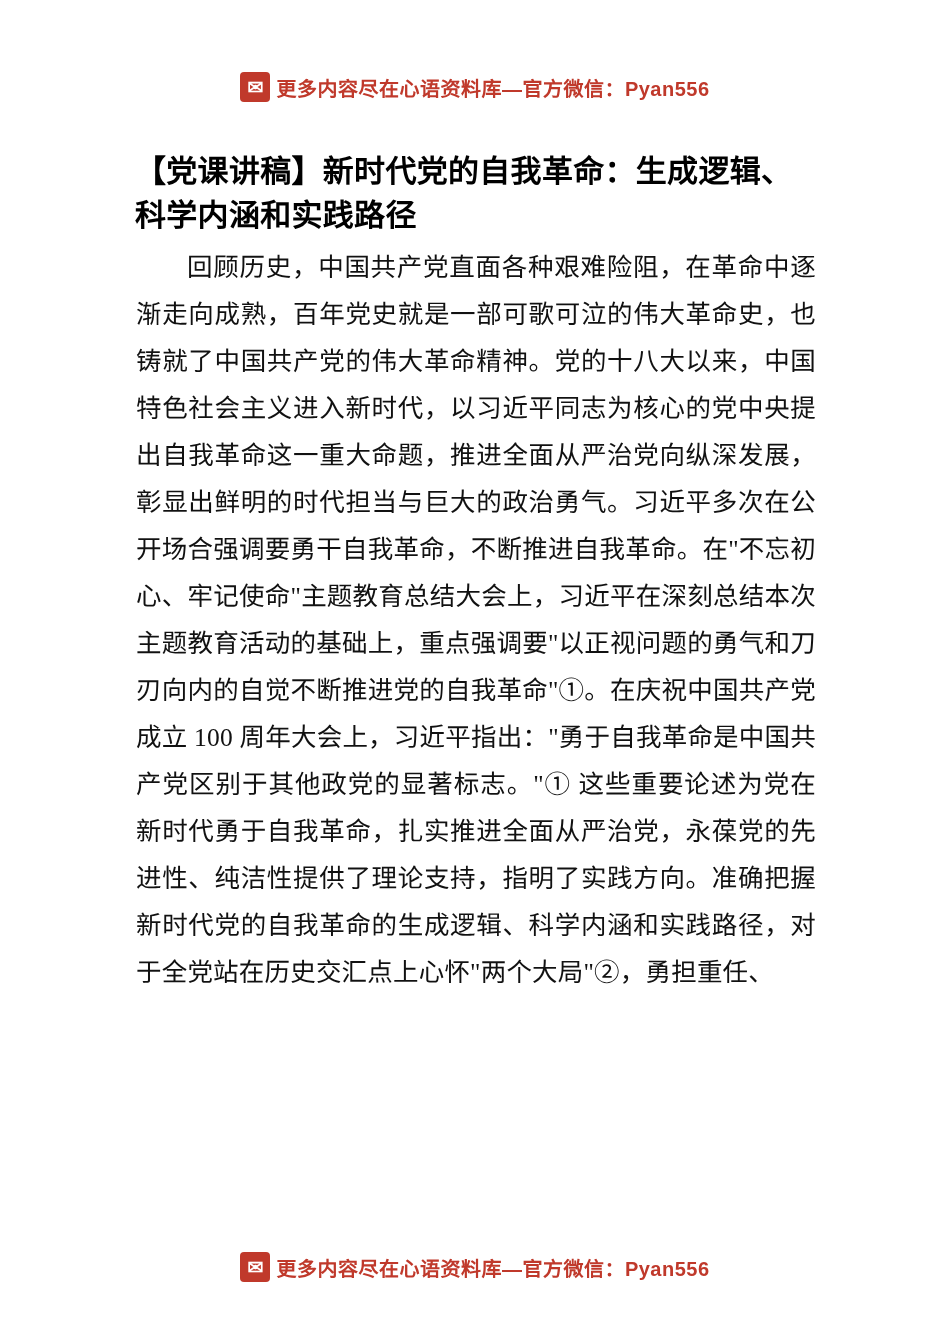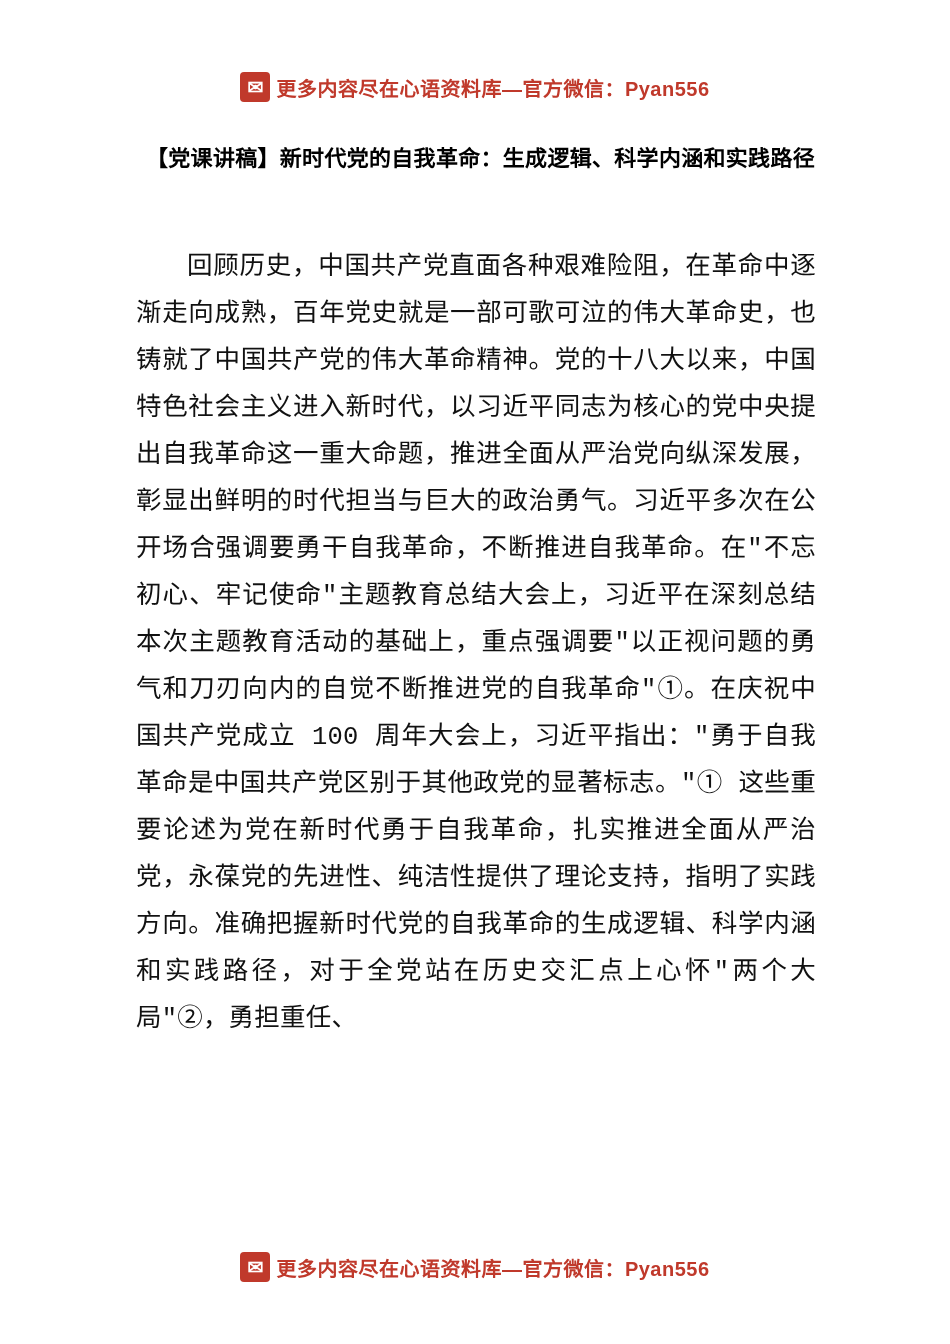--- a/index.html
+++ b/index.html
@@ -58,38 +58,38 @@
     letter-spacing: 0.5px;
     white-space: nowrap;
   }
 
   
   .doc-title {
     position: absolute;
     top: 128px;
     left: 135px;
     width: 680px;
-    text-align: right;
+    text-align: left;
     font-family: "DejaVu Sans", "Liberation Sans", sans-serif;
     font-weight: bold;
-    font-size: 22px;
+    font-size: 31px;
     line-height: 1.42;
     color: #000;
     letter-spacing: 0.3px;
   }
 
   
   .doc-body {
     position: absolute;
     top: 244px;
     left: 136px;
     width: 680px;
   }
   .para {
-    font-family: Liberation Mono, monospace;
+    font-family: Liberation Serif, serif;
     font-size: 25.5px;
     line-height: 47px;
     color: #111;
     text-align: justify;
     text-justify: inter-ideograph;
     text-indent: 2em;
     margin: 0;
     letter-spacing: 0.2px;
   }
 </style>

